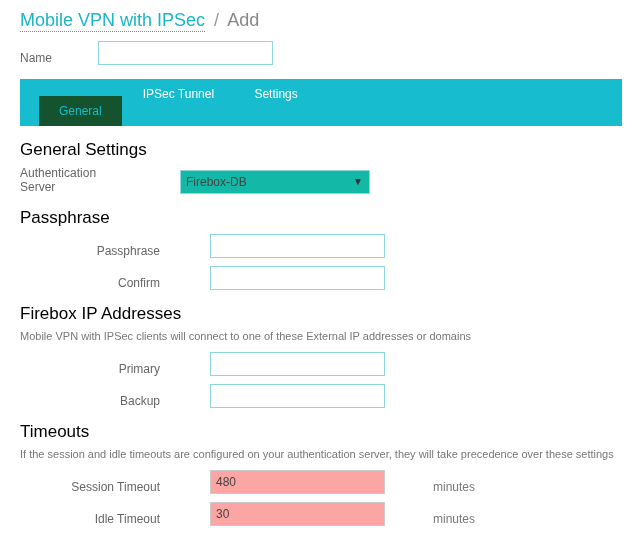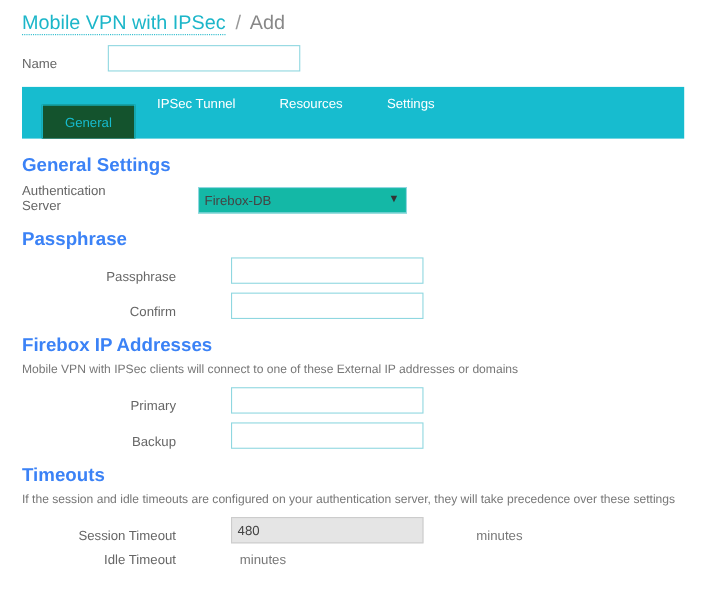--- a/index.html
+++ b/index.html
@@ -69,22 +69,22 @@
     margin-top: 16px;
   }
   .tabbar .tab.first-gap {
     width: 18px; min-width: 18px; padding:0;
   }
   .tabbar .tab.filler {
     flex: 1; cursor: default;
   }
   .section-title {
     font-size: 17px;
-    font-weight: bold;
-    color: #3b82f6;
+    font-weight: normal;
+    color: #000000;
     margin-top: 14px;
     margin-bottom: 6px;
   }
   .subtext {
     font-size: 11px;
     color: #777;
     margin-bottom: 10px;
   }
   .select-wrap {
     position: relative;
@@ -111,21 +111,21 @@
     font-size: 10px;
     color: #333;
     pointer-events: none;
   }
   .unit {
     margin-left: 8px;
     color: #777;
     font-size: 12px;
   }
   .text-input.disabled {
-    background: #e5e5e5;
+    background: #fca5a5;
     color: #444;
     border: 1px solid #ccc;
   }
   .btnrow {
     display: flex;
     gap: 6px;
     margin-top: 30px;
   }
   .btn {
     font-size: 12px;
@@ -160,21 +160,20 @@
 
 <div class="row" style="margin-bottom:4px;">
   <span class="lbl short">Name</span>
   <input class="text-input name" type="text" value="" style="">
 </div>
 
 <div class="tabbar">
   <div class="tab first-gap"></div>
   <div class="tab active">General</div>
   <div class="tab">IPSec Tunnel</div>
-  <div class="tab">Resources</div>
   <div class="tab">Settings</div>
   <div class="tab filler"></div>
 </div>
 
 <div class="section-title">General Settings</div>
 
 <div class="row">
   <span class="lbl" style="width:120px;text-align:left;">Authentication Server</span>
   <div class="select-wrap">
     <select>
@@ -215,20 +214,21 @@
 <div class="subtext">If the session and idle timeouts are configured on your authentication server, they will take precedence over these settings</div>
 
 <div class="timeout-section">
   <div class="row">
     <span class="lbl">Session Timeout</span>
     <input class="text-input wide disabled" type="text" readonly="" value="480" style="">
     <span class="unit">minutes</span>
   </div>
   <div class="row">
     <span class="lbl">Idle Timeout</span>
+    <input class="text-input wide disabled" type="text" readonly="" value="30" style="">
     <span class="unit">minutes</span>
   </div>
 </div>
 
 <div class="btnrow">
   <button class="btn primary">SAVE</button>
   <button class="btn secondary">CANCEL</button>
 </div>
 
 </body></html>

